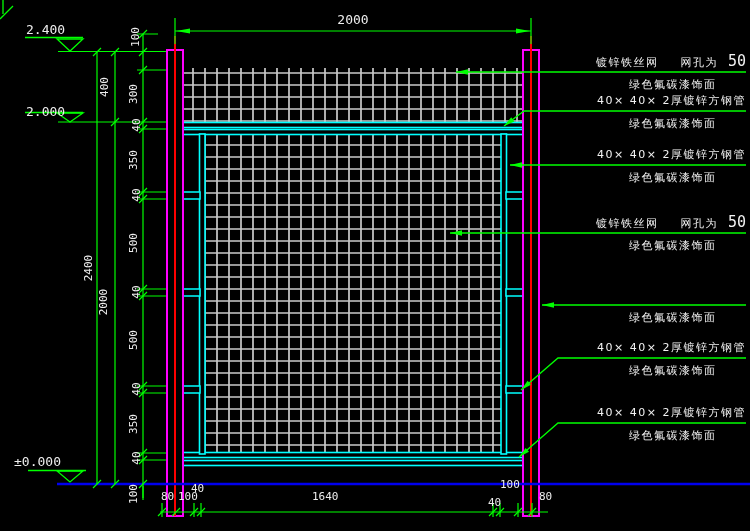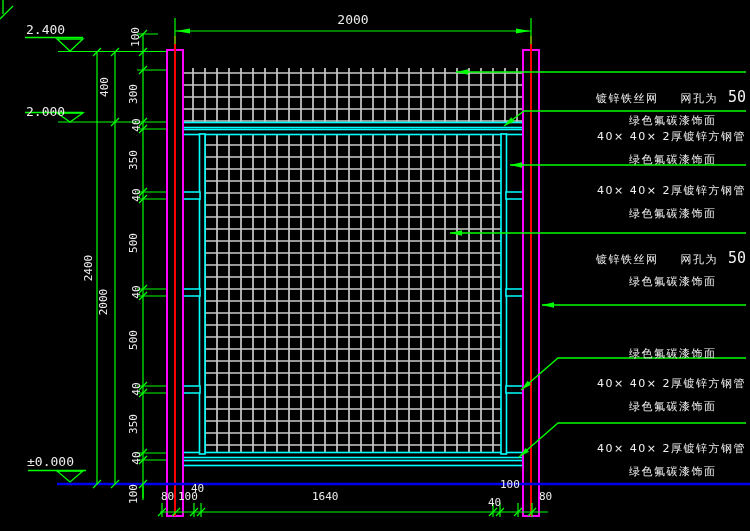--- a/index.html
+++ b/index.html
@@ -5,21 +5,21 @@
   html,body{margin:0;padding:0;background:#000;}
   #stage{position:relative;width:750px;height:531px;background:#000;overflow:hidden;
          font-family:"DejaVu Sans","Liberation Sans",sans-serif;}
   #linework{position:absolute;left:0;top:0;}
   .lab{position:absolute;color:#ededed;font-family:"DejaVu Sans Mono","Liberation Mono",monospace;
        font-size:11px;line-height:13px;white-space:nowrap;}
   .lab13{font-size:13px;line-height:15px;}
   .rlab{position:absolute;color:#ededed;font-family:"DejaVu Sans Mono","Liberation Mono",monospace;
         font-size:11px;line-height:14px;width:36px;text-align:center;white-space:nowrap;
         transform:rotate(-90deg);transform-origin:center;}
-  .cn{position:absolute;color:#f2f2f2;font-size:11px;line-height:13px;letter-spacing:1.5px;white-space:nowrap;margin-top:36px;}
+  .cn{position:absolute;color:#f2f2f2;font-size:11px;line-height:13px;letter-spacing:1.5px;white-space:nowrap;}
   .cn .big{font-size:15px;letter-spacing:0;font-family:"DejaVu Sans Mono","Liberation Mono",monospace;}
 </style>
 </head>
 <body>
 
 <div id="stage">
 
   <svg id="linework" width="750" height="531" viewBox="0 0 750 531">
     <defs>
       <pattern id="mesh" width="12" height="12" patternUnits="userSpaceOnUse">
@@ -104,21 +104,21 @@
       <polygon points="542,305 554,302.3 554,307.7" fill="#00ff00" stroke="none"></polygon>
       <path d="M746,358 H558 L521,390"></path>
       <polygon points="521,390 527.6,380.8 531,384.8" fill="#00ff00" stroke="none"></polygon>
       <path d="M746,423 H558 L519,457"></path>
       <polygon points="519,457 525.6,447.9 529,451.8" fill="#00ff00" stroke="none"></polygon>
     </g>
   </svg>
 
   <div class="lab lab13" style="left:26px;top:22px">2.400</div>
   <div class="lab lab13" style="left:26px;top:104px">2.000</div>
-  <div class="lab lab13" style="left:27px;top:454px">±0.000</div>
+  <div class="lab lab13" style="left:14px;top:454px">±0.000</div>
 
   <div class="lab lab13" style="left:332px;top:12px;width:42px;text-align:center">2000</div>
 
   <div class="rlab" style="left:71px;top:261px">2400</div>
   <div class="rlab" style="left:87px;top:80px">400</div>
   <div class="rlab" style="left:86px;top:295px">2000</div>
 
   <div class="rlab" style="left:118px;top:30px">100</div>
   <div class="rlab" style="left:116px;top:87px">300</div>
   <div class="rlab" style="left:119px;top:118px">40</div>

